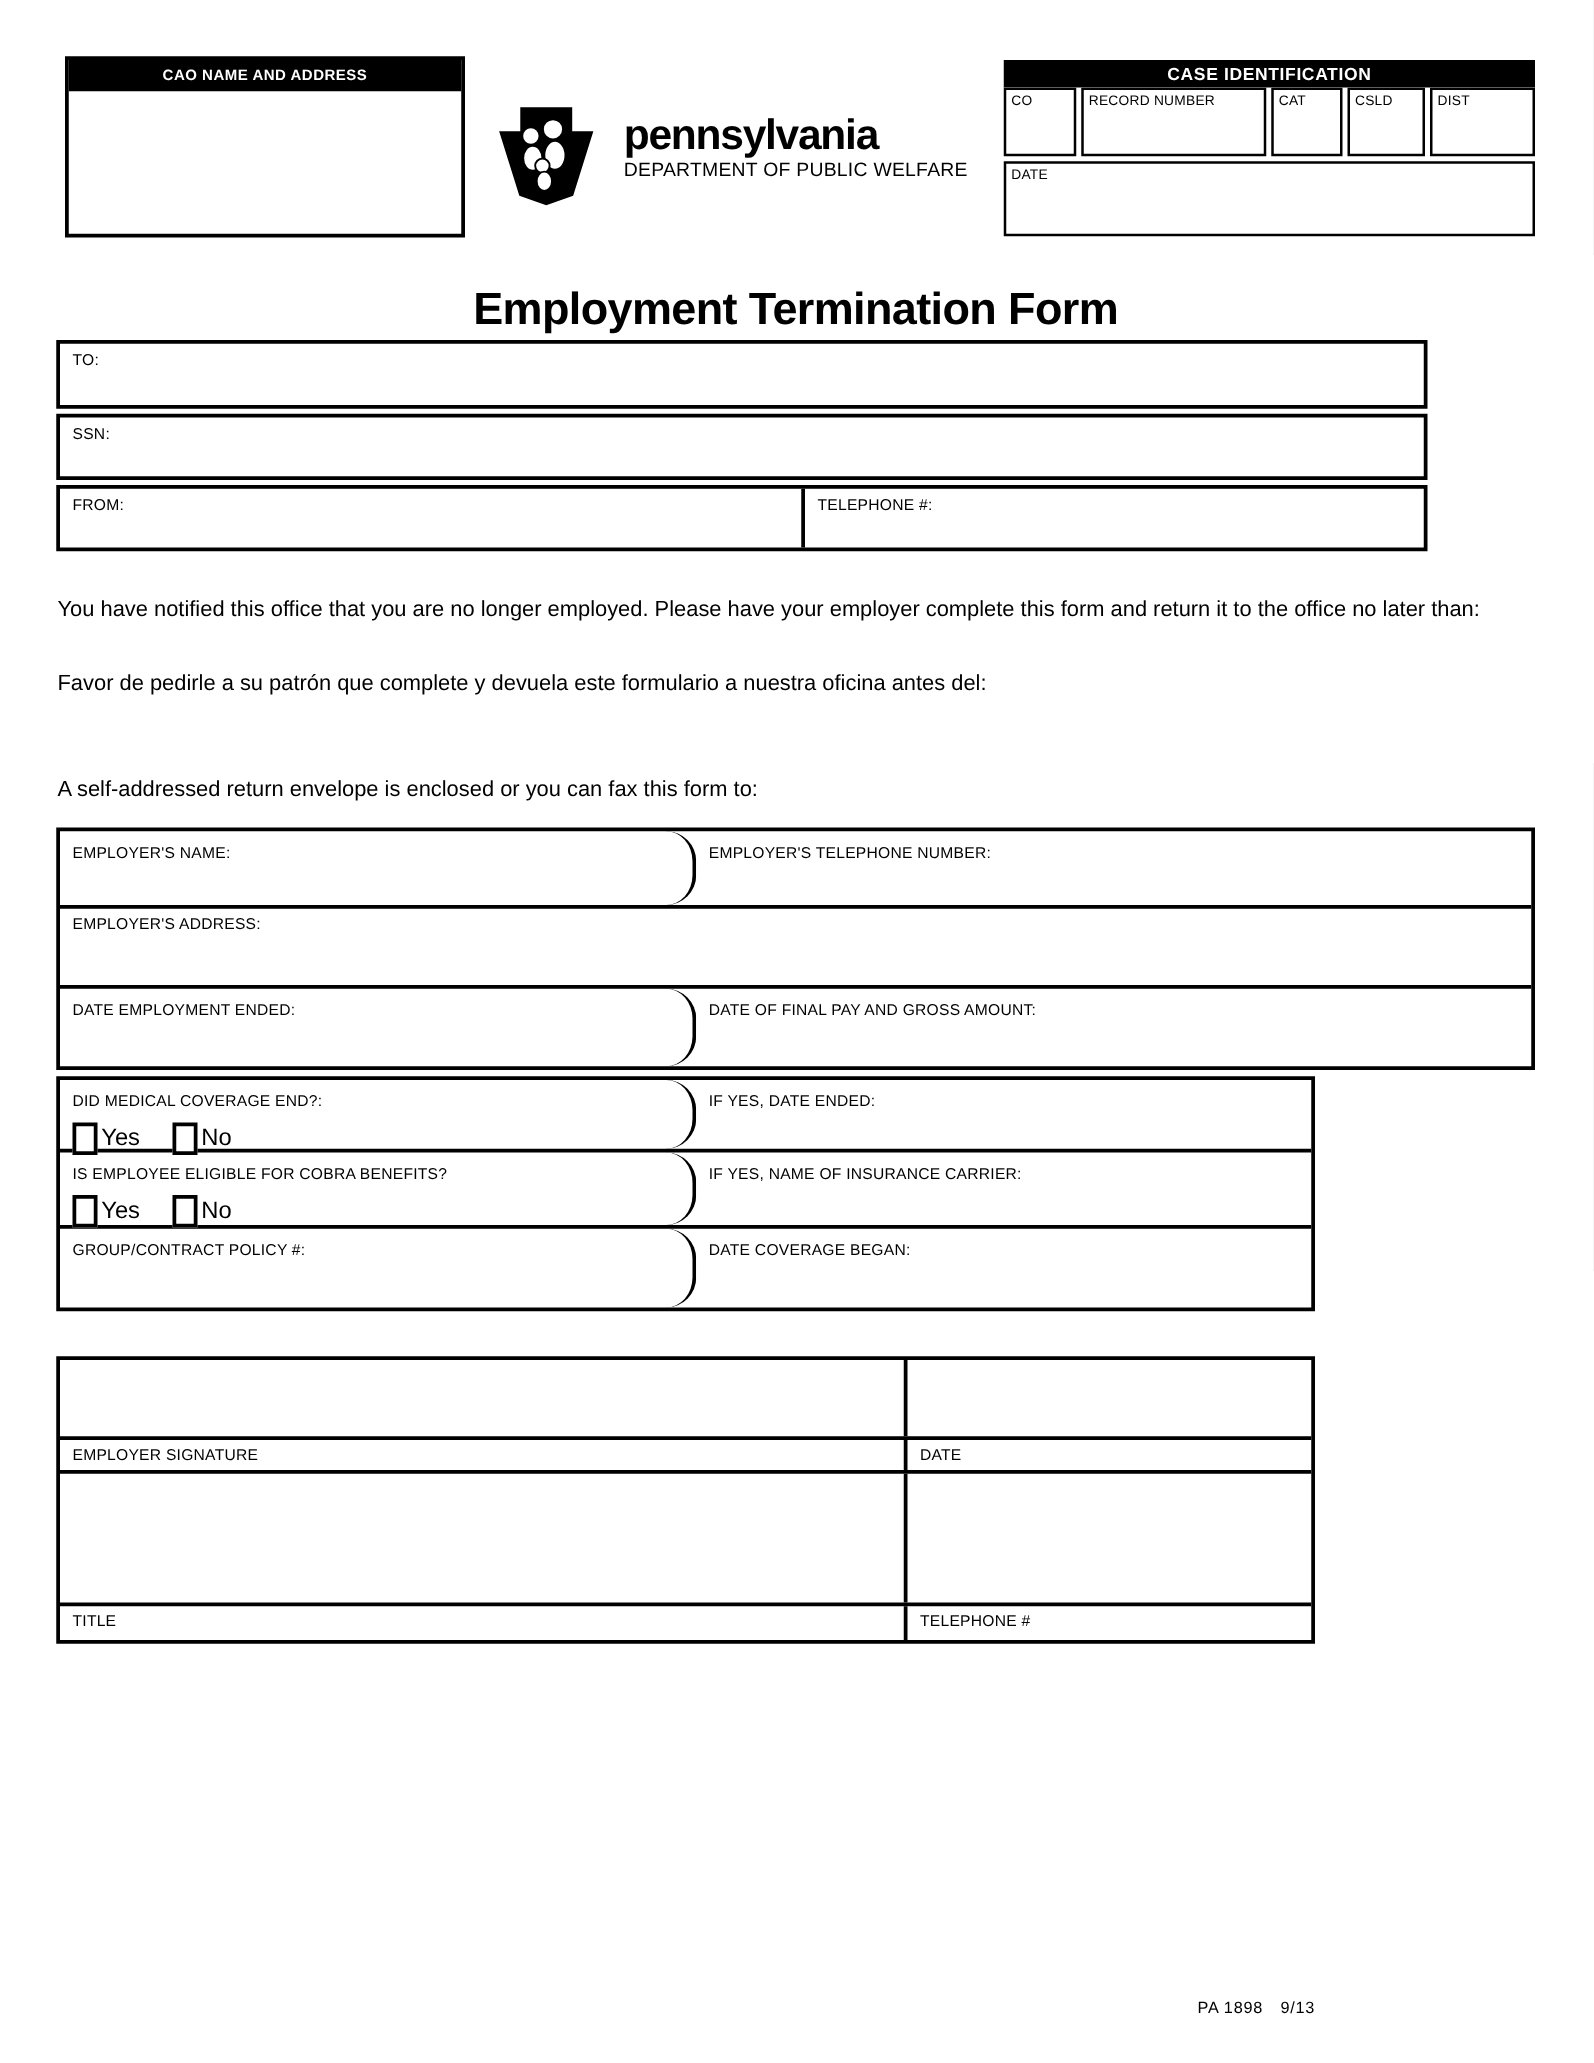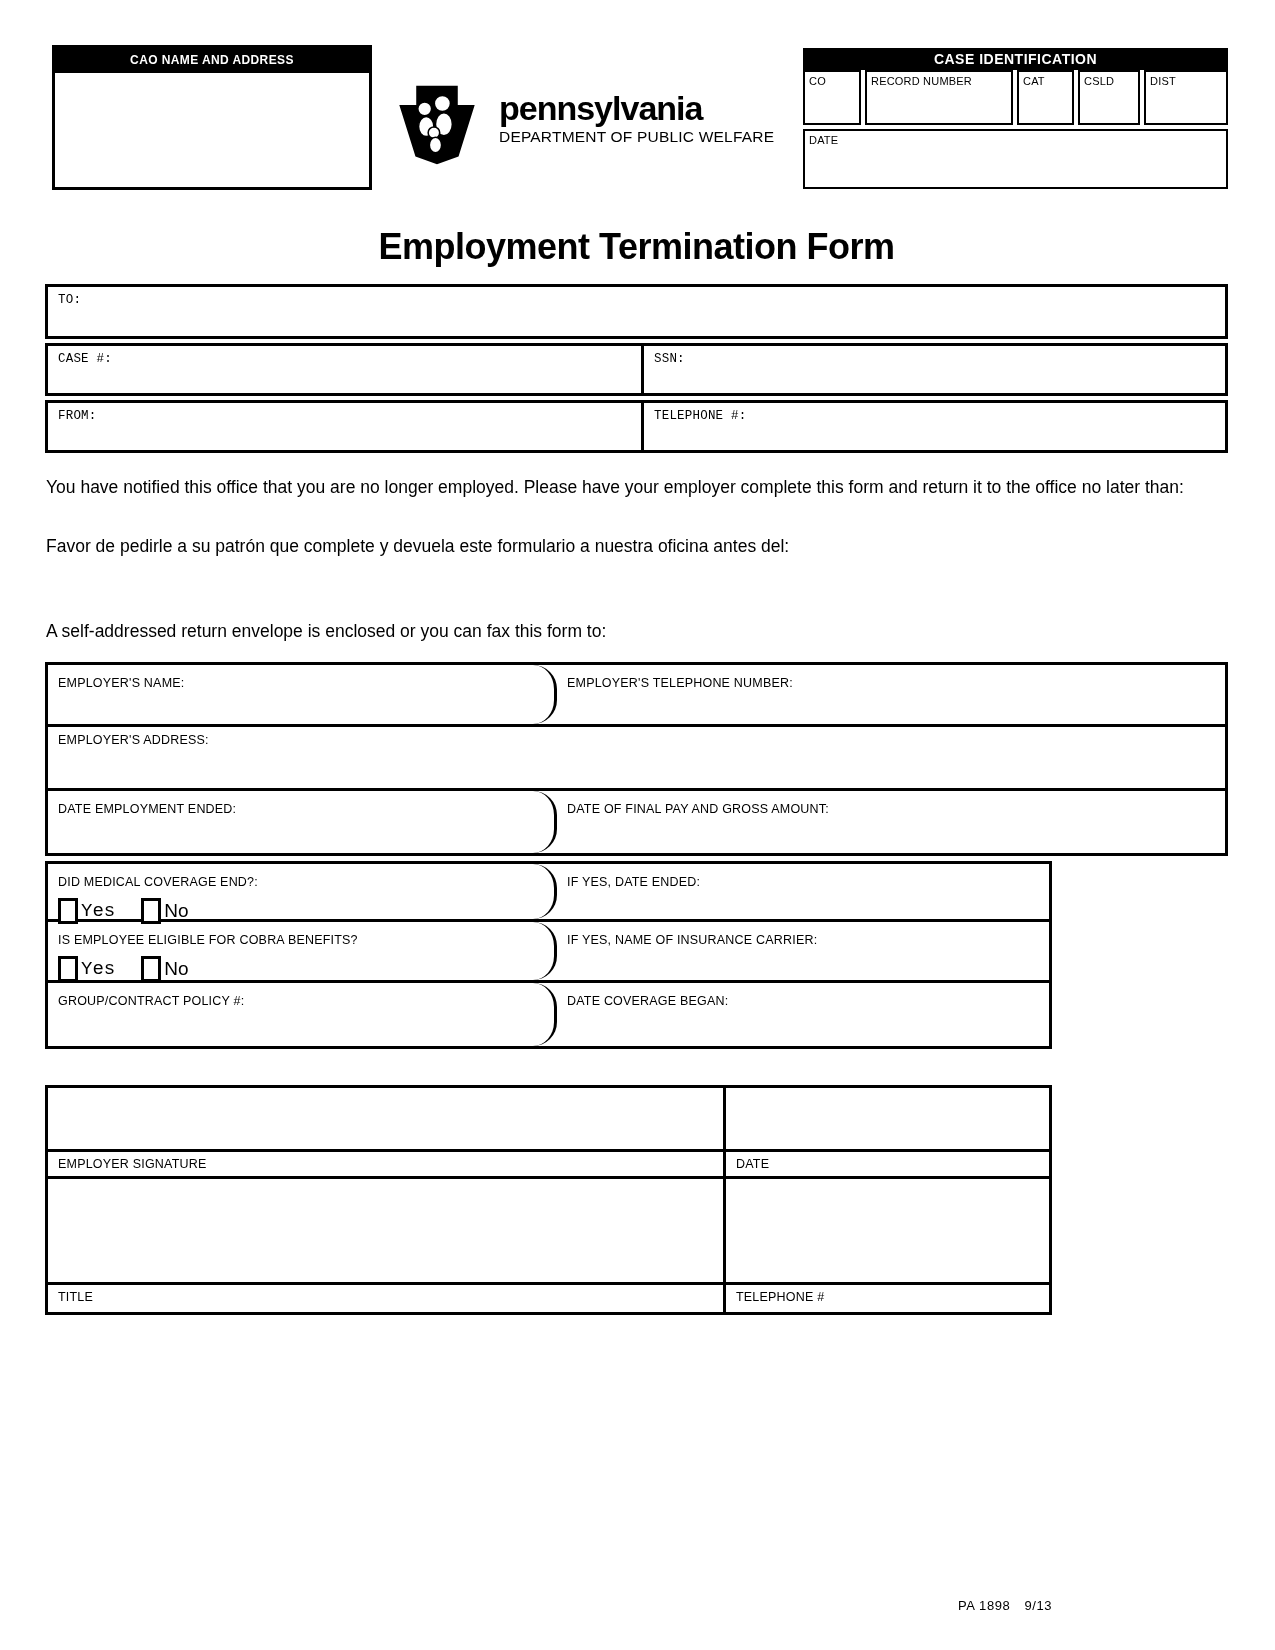--- a/index.html
+++ b/index.html
@@ -35,21 +35,21 @@
   .w-csld { width:62px; }
   .w-dist { flex:1; }
   .w-rname{ width:337px; }
   .w-date { flex:1; }
 
   
   .form-title { position:absolute; left:45px; top:226px; width:1183px; text-align:center;
                 font-size:36px; font-weight:bold; letter-spacing:-0.5px; }
 
   
-  .rtable { position:absolute; left:45px; top:284px; width:1183px;font-family:Liberation Mono, monospace; }
+  .rtable { position:absolute; left:45px; top:272px; width:1097px; }
   .rbox { border:3px solid #000; background:#fff; }
   .rbox + .rbox { margin-top:4px; }
   .rb1 { height:55px; }
   .rb2, .rb3 { height:53px; display:flex; }
   .rcell-l { width:596px; border-right:3px solid #000; height:100%; }
   .rcell-r { flex:1; height:100%; }
   .lbl { display:block; padding:6px 0 0 10px; font-size:12.5px; letter-spacing:0.2px; }
 
   
   .para { position:absolute; left:46px; width:1180px; font-size:17.5px; line-height:27px; }
@@ -66,21 +66,21 @@
   .bh1 { height:58px; } .bh2 { height:61px; } .bh3 { height:63px; }
   .ecl { width:509px; border-right:3px solid #000; padding:8px 0 0 10px;border-radius:24px; }
   .ecr { flex:1; padding:8px 0 0 10px; }
   .efull { flex:1; padding:3px 0 0 10px; }
   .elbl { font-size:12.5px; letter-spacing:0.2px; }
 
   
   .cbrow { margin-top:8px; display:flex; align-items:center; }
   .cbx { width:20px; height:26px; border:3px solid #000; display:inline-block; background:#fff; }
   .cbtext { font-size:19px; margin-left:3px; }
-  .cbgap { margin-right:26px;font-family:Liberation Mono, monospace; }
+  .cbgap { margin-right:26px; }
 
   
   .stable { position:absolute; left:45px; top:1085px; width:1007px; border:3px solid #000; background:#fff; }
   .srow { display:flex; border-bottom:3px solid #000; }
   .srow:last-child { border-bottom:none; }
   .s-tall1 { height:64px; }
   .s-lab   { height:27px; }
   .s-tall2 { height:106px; }
   .scl { width:678px; border-right:3px solid #000; height:100%; }
   .scr { flex:1; height:100%; }
@@ -142,23 +142,20 @@
     </div>
   </div>
 
   <div class="form-title">Employment Termination Form</div>
 
   <div class="rtable">
     <div class="rbox rb1">
       <span class="lbl">TO:</span>
     </div>
     <div class="rbox rb2">
-      <div class="rcell-l">
-        <span class="lbl">CASE #:</span>
-      </div>
       <div class="rcell-r">
         <span class="lbl">SSN:</span>
       </div>
     </div>
     <div class="rbox rb3">
       <div class="rcell-l">
         <span class="lbl">FROM:</span>
       </div>
       <div class="rcell-r">
         <span class="lbl">TELEPHONE #:</span>

